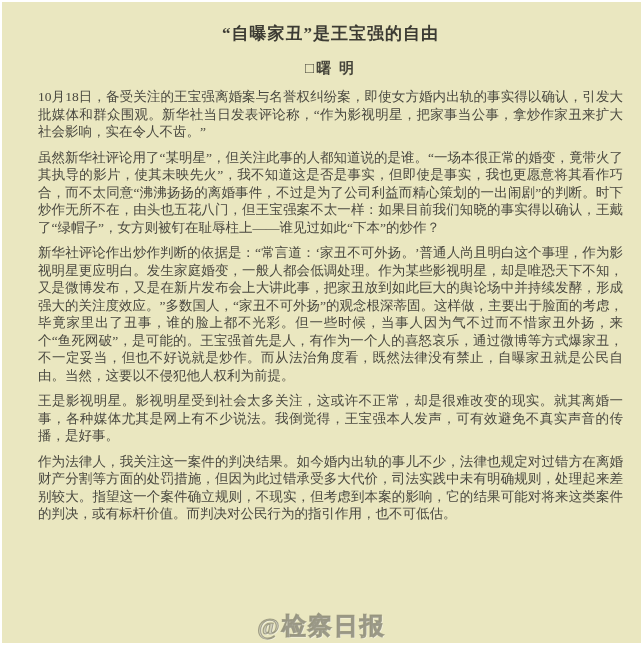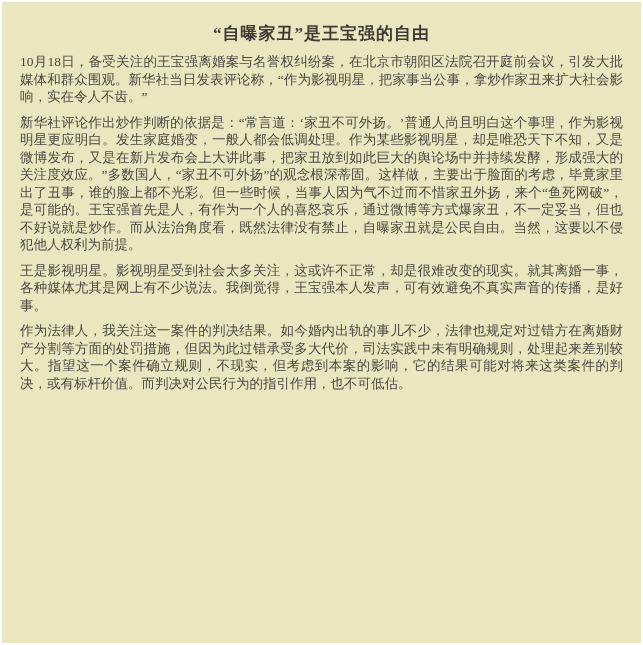--- a/index.html
+++ b/index.html
@@ -10,21 +10,21 @@
   }
   .page {
     position: relative;
     width: 639px;
     height: 641px;
     margin: 2px;
     background: #eae7c0;
     color: #45443a;
     overflow: hidden;
     box-sizing: border-box;
-    padding: 14px 18px 0 18px;
+    padding: 14px 18px 0 36px;
   }
   .article-title {
     margin: 6px 0 0 0;
     text-align: center;
     font-size: 17px;
     font-weight: bold;
     color: #3c3b33;
     letter-spacing: 1px;
   }
   .article-author {
@@ -56,20 +56,23 @@
     text-shadow: 1px 1px 0 rgba(255, 255, 255, 0.5);
     white-space: nowrap;
     user-select: none;
   }
 </style>
 </head>
 <body>
 
 <div class="page">
   <h1 class="article-title">“自曝家丑”是王宝强的自由</h1>
+  <div class="article-author">□曙 明</div>
   <div class="article-body">
-    <p>10月18日，备受关注的王宝强离婚案与名誉权纠纷案，在北京市朝阳区法院召开庭前会议，引发大批媒体和群众围观。新华社当日发表评论称，“作为影视明星，把家事当公事，拿炒作家丑来扩大社会影响，实在令人不齿。”</p>
+    <p>10月18日，备受关注的王宝强离婚案与名誉权纠纷案，即使女方婚内出轨的事实得以确认，引发大批媒体和群众围观。新华社当日发表评论称，“作为影视明星，把家事当公事，拿炒作家丑来扩大社会影响，实在令人不齿。”</p>
+    <p>虽然新华社评论用了“某明星”，但关注此事的人都知道说的是谁。“一场本很正常的婚变，竟带火了其执导的影片，使其未映先火”，我不知道这是否是事实，但即使是事实，我也更愿意将其看作巧合，而不太同意“沸沸扬扬的离婚事件，不过是为了公司利益而精心策划的一出闹剧”的判断。时下炒作无所不在，由头也五花八门，但王宝强案不太一样：如果目前我们知晓的事实得以确认，王戴了“绿帽子”，女方则被钉在耻辱柱上——谁见过如此“下本”的炒作？</p>
     <p>新华社评论作出炒作判断的依据是：“常言道：‘家丑不可外扬。’普通人尚且明白这个事理，作为影视明星更应明白。发生家庭婚变，一般人都会低调处理。作为某些影视明星，却是唯恐天下不知，又是微博发布，又是在新片发布会上大讲此事，把家丑放到如此巨大的舆论场中并持续发酵，形成强大的关注度效应。”多数国人，“家丑不可外扬”的观念根深蒂固。这样做，主要出于脸面的考虑，毕竟家里出了丑事，谁的脸上都不光彩。但一些时候，当事人因为气不过而不惜家丑外扬，来个“鱼死网破”，是可能的。王宝强首先是人，有作为一个人的喜怒哀乐，通过微博等方式爆家丑，不一定妥当，但也不好说就是炒作。而从法治角度看，既然法律没有禁止，自曝家丑就是公民自由。当然，这要以不侵犯他人权利为前提。</p>
     <p>王是影视明星。影视明星受到社会太多关注，这或许不正常，却是很难改变的现实。就其离婚一事，各种媒体尤其是网上有不少说法。我倒觉得，王宝强本人发声，可有效避免不真实声音的传播，是好事。</p>
     <p>作为法律人，我关注这一案件的判决结果。如今婚内出轨的事儿不少，法律也规定对过错方在离婚财产分割等方面的处罚措施，但因为此过错承受多大代价，司法实践中未有明确规则，处理起来差别较大。指望这一个案件确立规则，不现实，但考虑到本案的影响，它的结果可能对将来这类案件的判决，或有标杆价值。而判决对公民行为的指引作用，也不可低估。</p>
 
   </div>
+  <div class="watermark">@检察日报</div>
 </div>
 
 </body></html>

